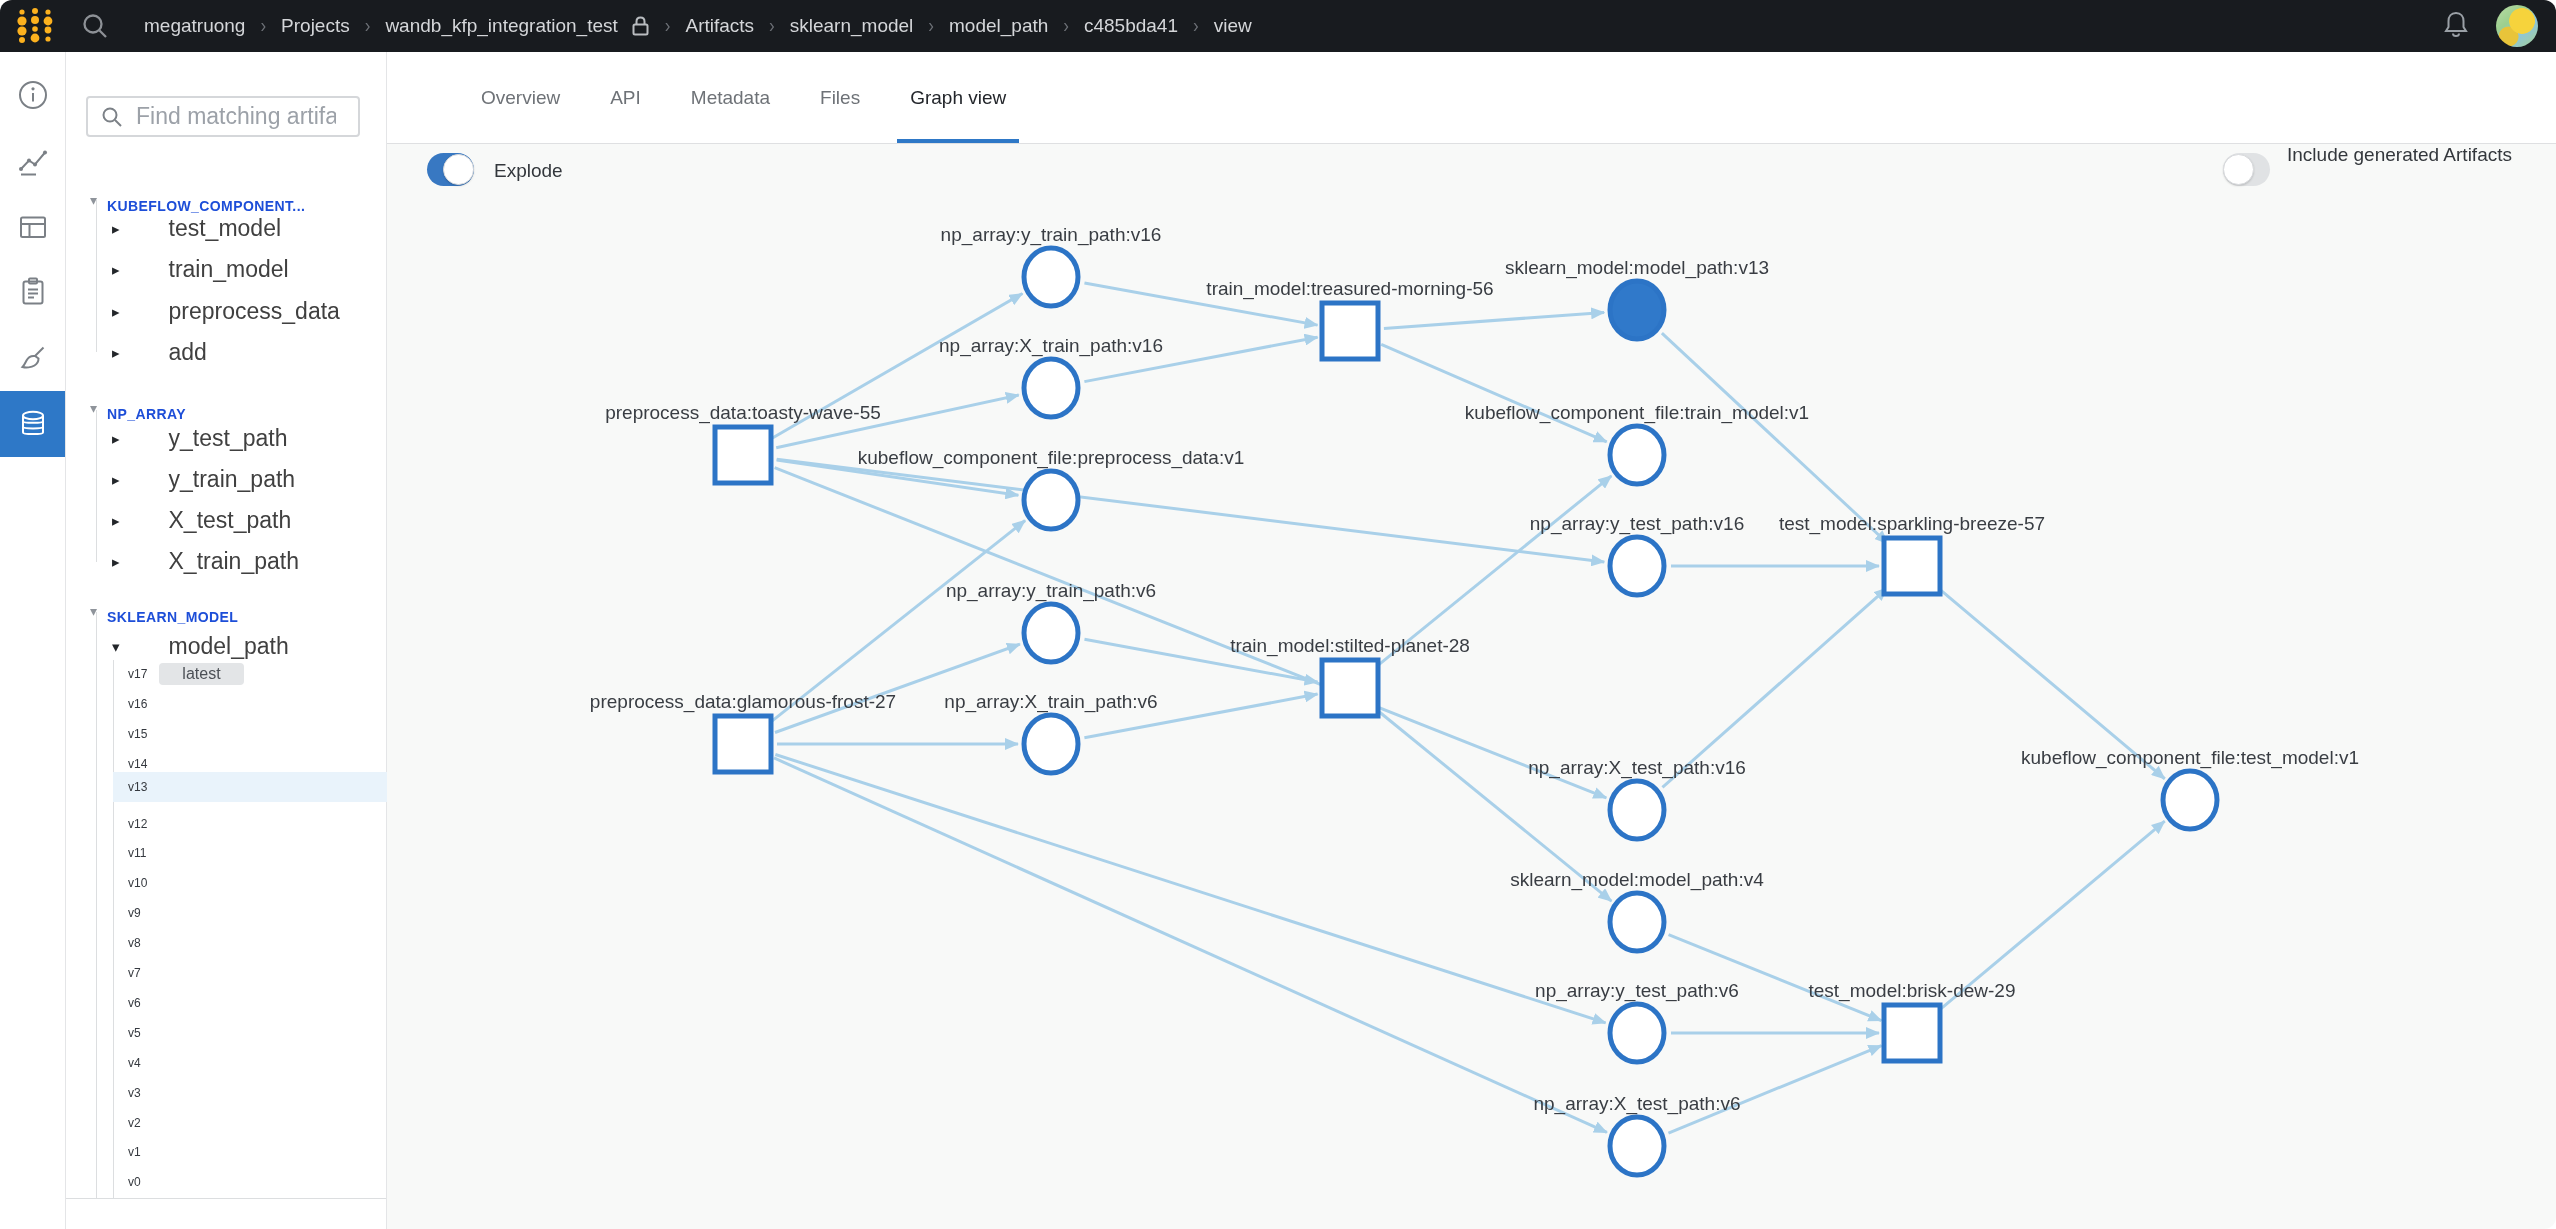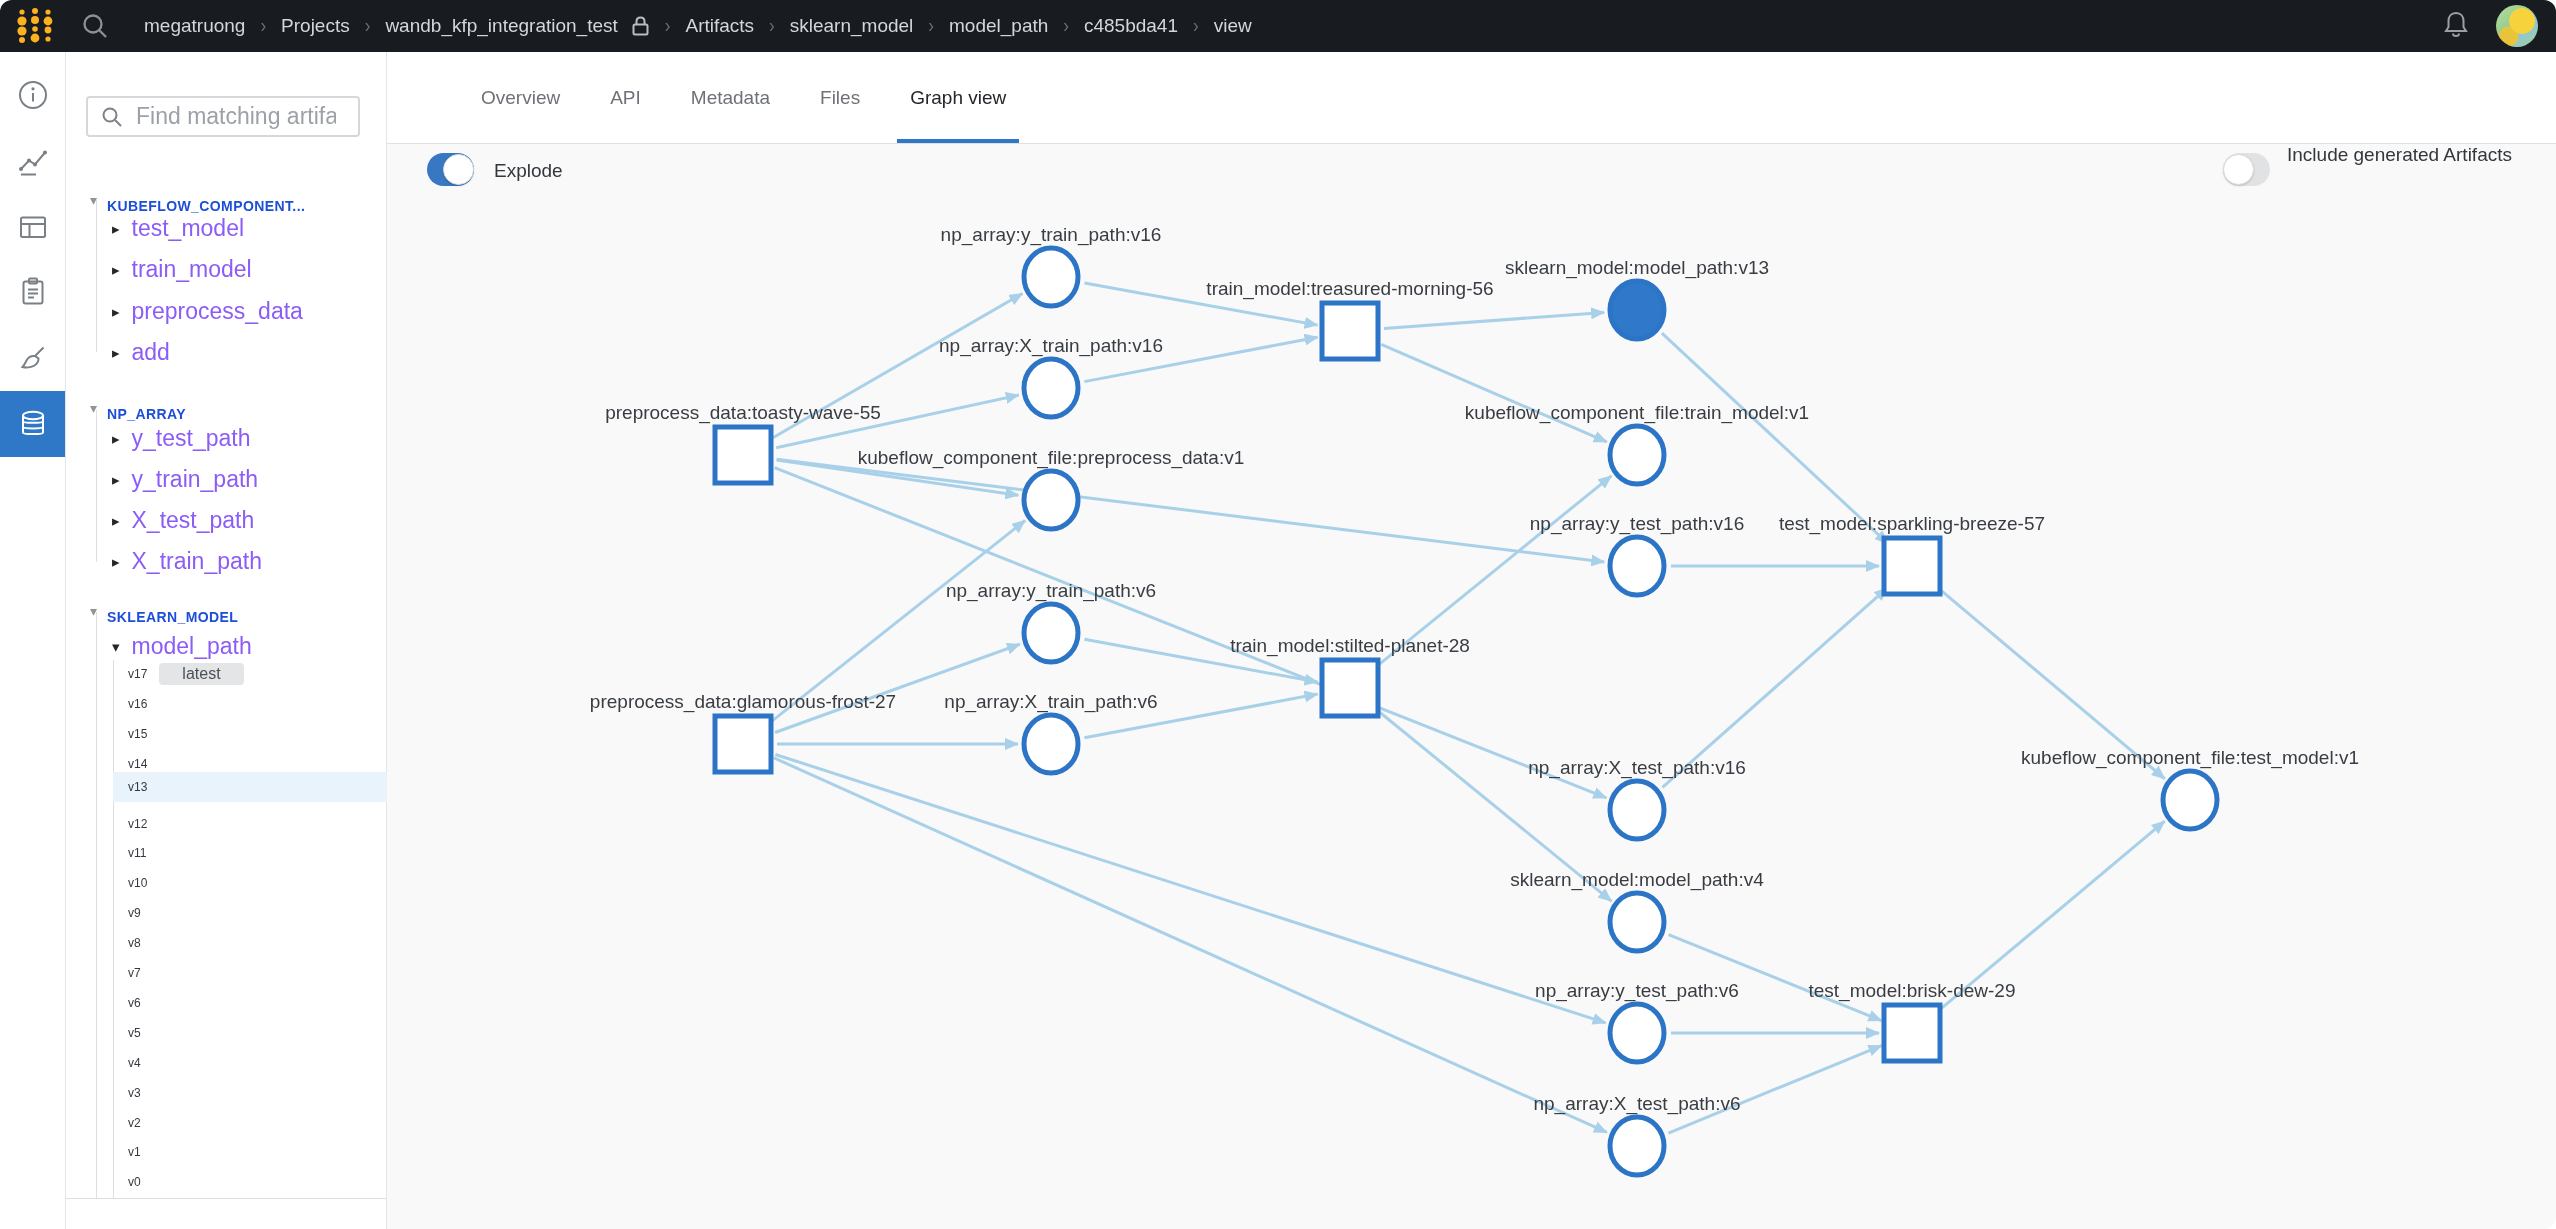--- a/index.html
+++ b/index.html
@@ -33,21 +33,21 @@
   .searchbox{position:absolute;left:20px;top:44px;width:270px;height:37px;border:2px solid #d5d7da;
              border-radius:4px;display:flex;align-items:center;background:#fff;}
   .searchbox input{border:0;outline:0;font-family:inherit;font-size:23px;color:#3a3e44;
                    width:200px;background:transparent;}
   .searchbox input::placeholder{color:#9ca1a8;}
   .tree-section{position:absolute;left:24px;display:flex;align-items:center;gap:10px;cursor:pointer;}
   .tree-section .chev{color:#8f949b;font-size:14px;}
   .tree-section .slabel{color:#1d4ed8;font-size:14px;font-weight:700;letter-spacing:.4px;white-space:nowrap;margin-top:12px;}
   .tree-item{position:absolute;left:46px;display:flex;align-items:center;gap:12px;cursor:pointer;}
   .tree-item .tri{color:#23262a;font-size:15px;}
-  .tree-item .ilabel{color:#8b5cf6;font-size:23px;}
+  .tree-item .ilabel{color:#404040;font-size:23px;margin-left:37px;}
   .vrow{position:absolute;left:62px;display:flex;align-items:center;gap:12px;cursor:pointer;height:30px;}
   .vrow .vlabel{color:#35393f;font-size:12px;}
   .vrow.sel{background:#e9f3fb;left:47px;padding-left:15px;width:266px;}
   .badge{background:#e3e5e7;color:#4c5056;font-size:16px;border-radius:4px;padding:2px 23px;}
   .guide{position:absolute;width:1px;background:#dcdee0;}
   .panel-bottom{position:absolute;left:0;top:1146px;width:320px;border-top:1px solid #dcdee0;}
   
   .contentbg{position:absolute;left:387px;top:143px;width:2169px;height:1086px;background:#f8f9f8;}
   .tabrow{position:absolute;left:387px;top:52px;width:2169px;height:91px;background:#fff;
           border-bottom:1px solid #dfe0e2;display:flex;align-items:center;}

